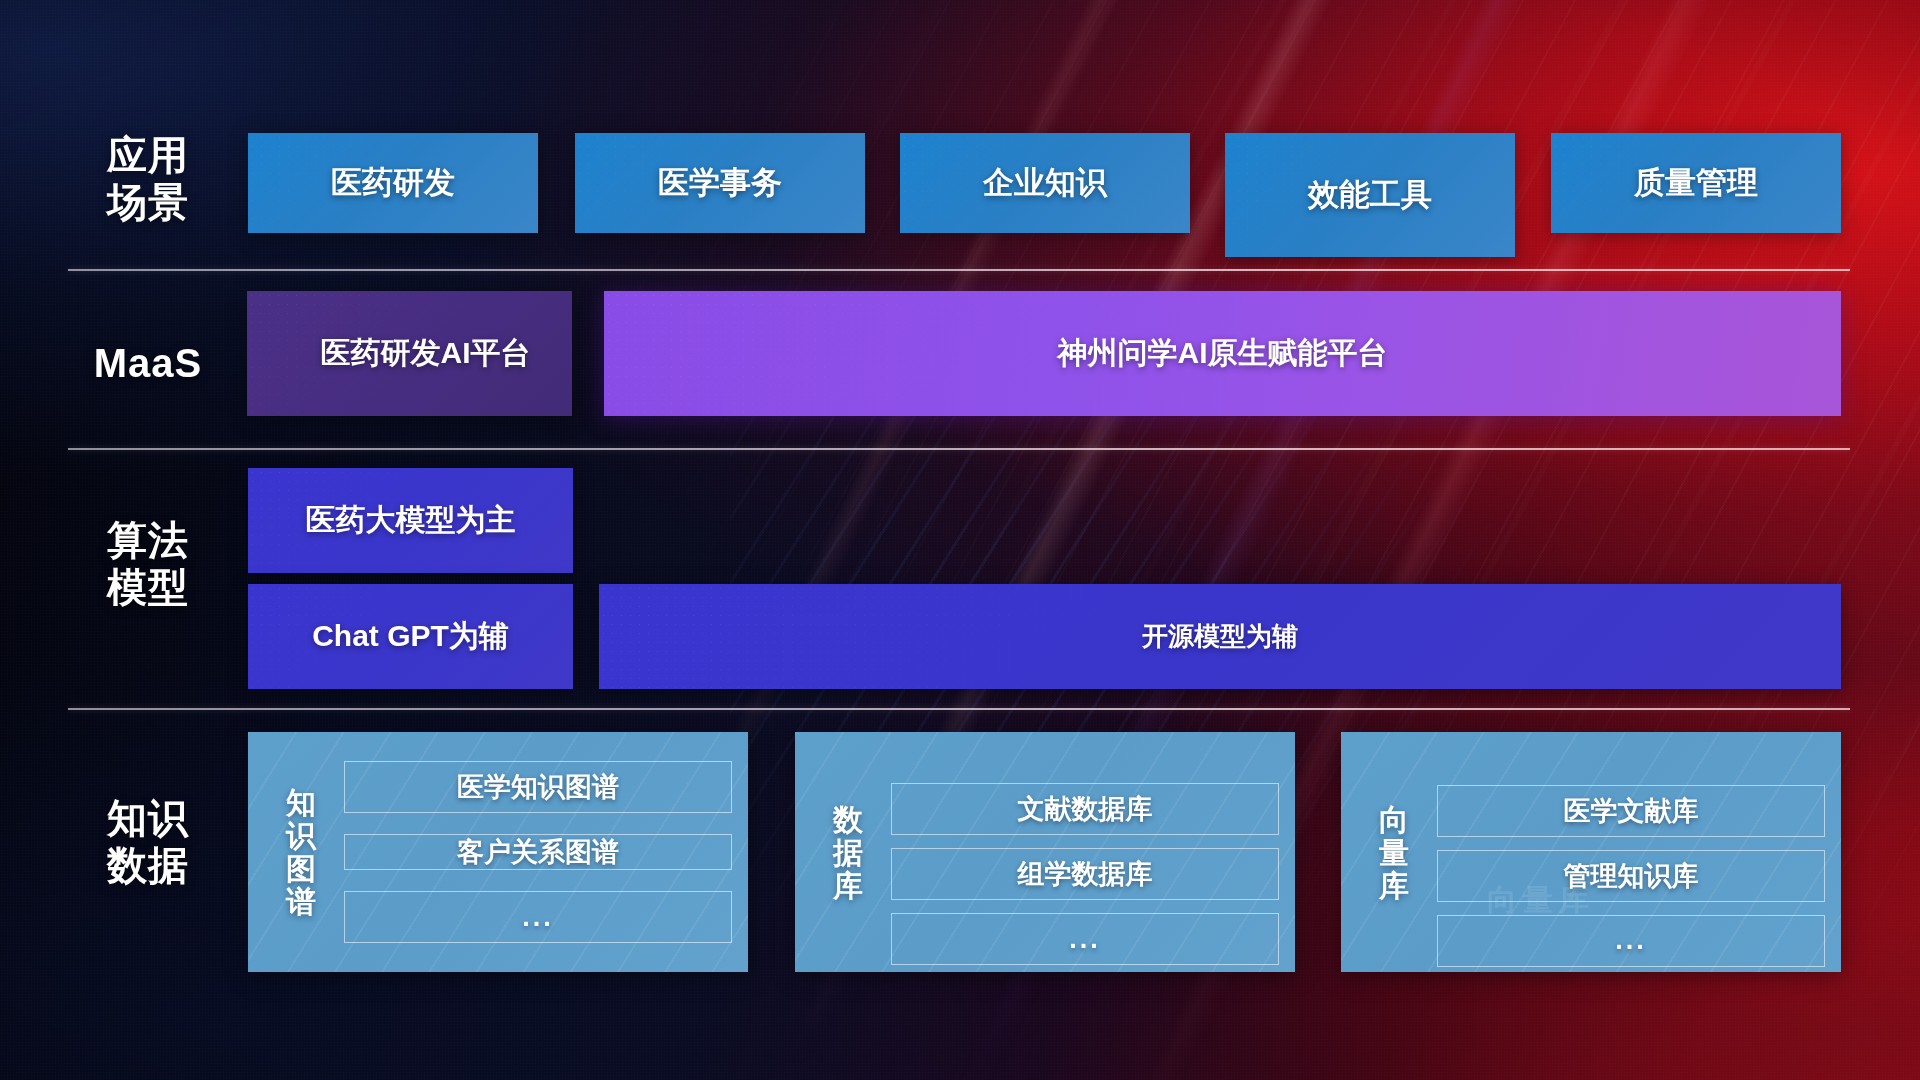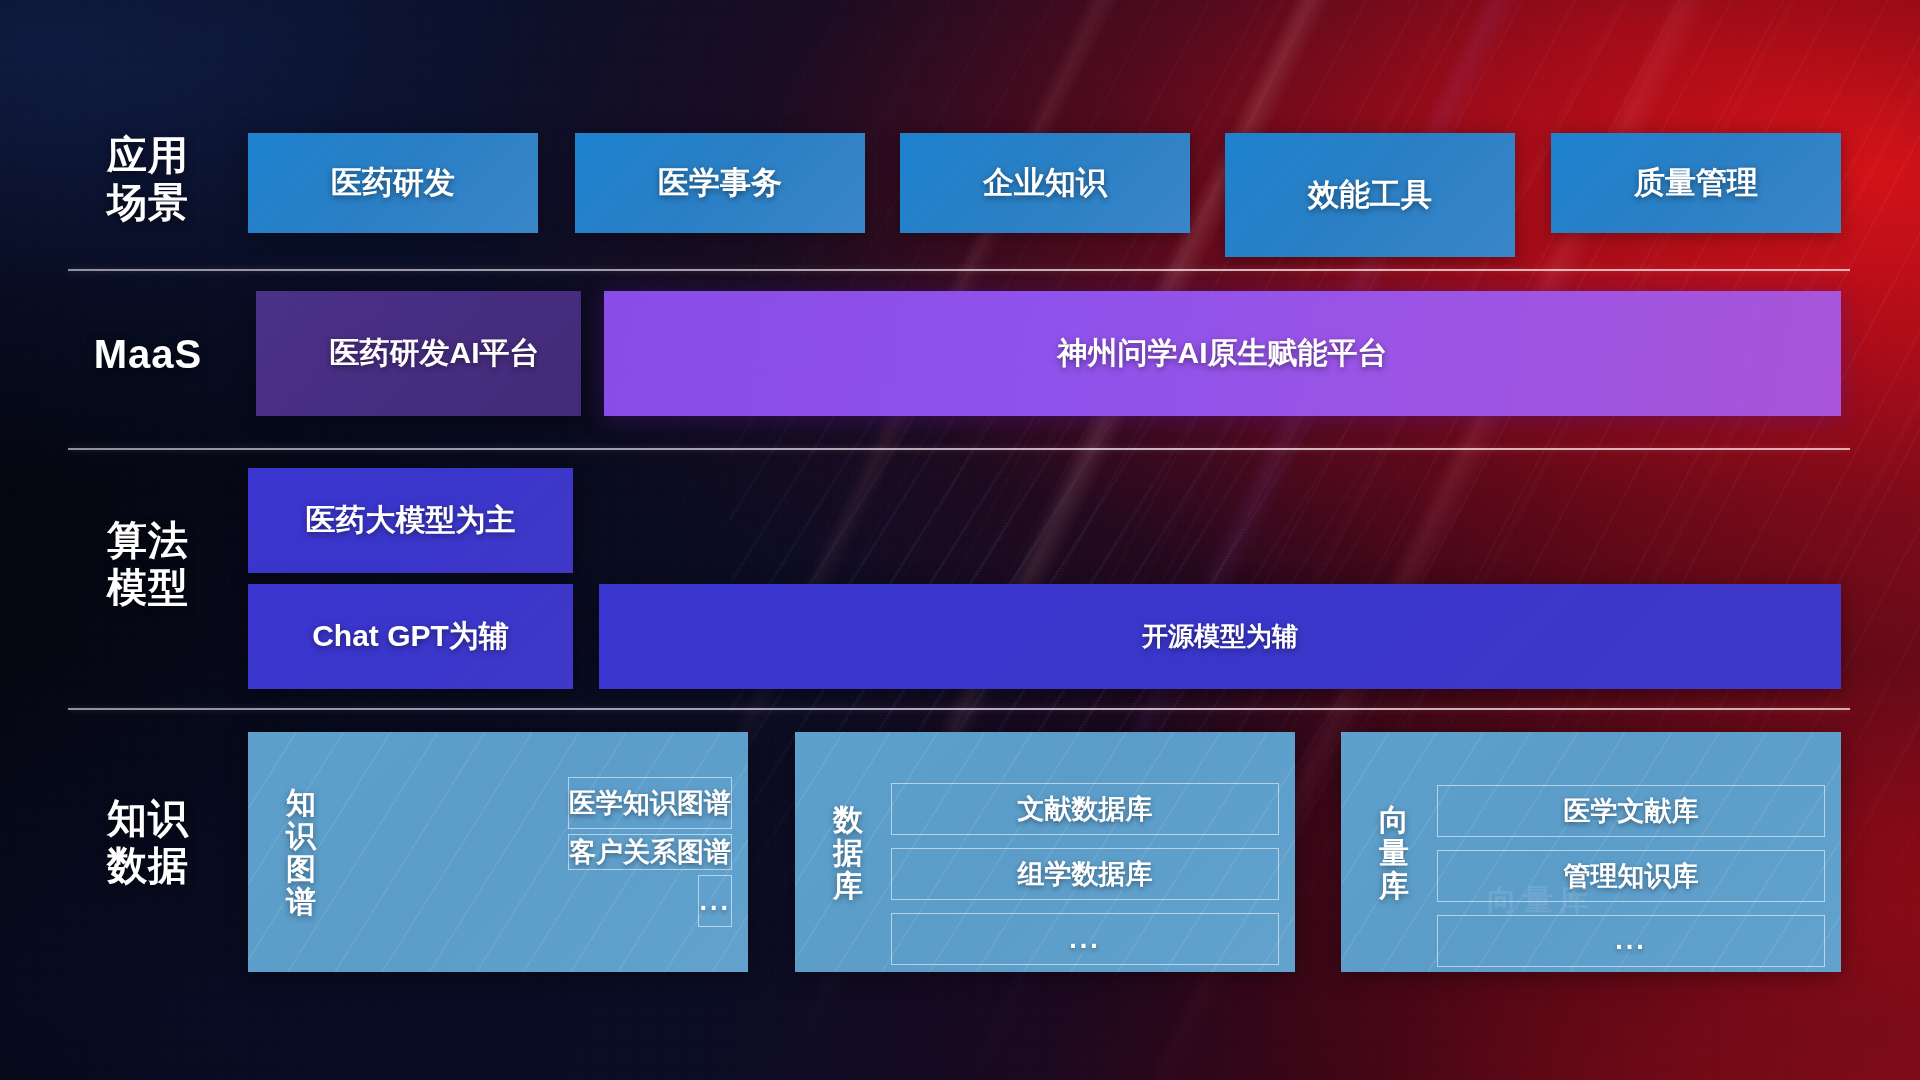--- a/index.html
+++ b/index.html
@@ -184,23 +184,23 @@
   </div>
   <div class="cell app-cell" style="left:1225px; top:133px; width:290px; height:124px; font-size:31px;">
     <span>效能工具</span>
   </div>
   <div class="cell app-cell" style="left:1551px; top:133px; width:290px; height:100px; font-size:31px;">
     <span>质量管理</span>
   </div>
 
   <div class="divider" style="top:269px;"></div>
 
-  <div class="row-label" style="left:68px; top:331px; width:160px; font-size:40px;">MaaS</div>
-
-  <div class="cell maas-dark" style="left:256px; top:291px; width:325px; height:125px; font-size:30px;padding-left:32px;">
+  <div class="row-label" style="left:68px; top:340px; width:160px; font-size:40px;">MaaS</div>
+
+  <div class="cell maas-dark" style="left:247px; top:291px; width:325px; height:125px; font-size:30px;padding-left:32px;">
     <span>医药研发AI平台</span>
   </div>
   <div class="cell maas-bright" style="left:604px; top:291px; width:1237px; height:125px; font-size:30px;">
     <span>神州问学AI原生赋能平台</span>
   </div>
 
   <div class="divider" style="top:448px;"></div>
 
   <div class="row-label" style="left:68px; top:517px; width:160px; font-size:40px;">算法
 模型</div>
@@ -219,21 +219,21 @@
   <div class="divider" style="top:708px;"></div>
 
   <div class="row-label" style="left:68px; top:795px; width:160px; font-size:40px;">知识
 数据</div>
 
   <div class="kd-panel" style="left:248px; top:732px; width:500px; height:240px; padding:0 16px 0 22px;">
     <div class="kd-title" style="width:62px; font-size:30px;">知
 识
 图
 谱</div>
-    <div class="kd-items" style="margin-left:12px; gap:5px; flex:1;align-items:flex-end;">
+    <div class="kd-items" style="margin-left:12px; gap:21px; flex:1;">
       <div class="kd-item" style="height:52px; font-size:27px;">
         <span>医学知识图谱</span>
       </div>
       <div class="kd-item" style="height:36px; font-size:27px;">
         <span>客户关系图谱</span>
       </div>
       <div class="kd-item ellipsis" style="height:52px; font-size:27px;">
         <span>...</span>
       </div>
     </div>

